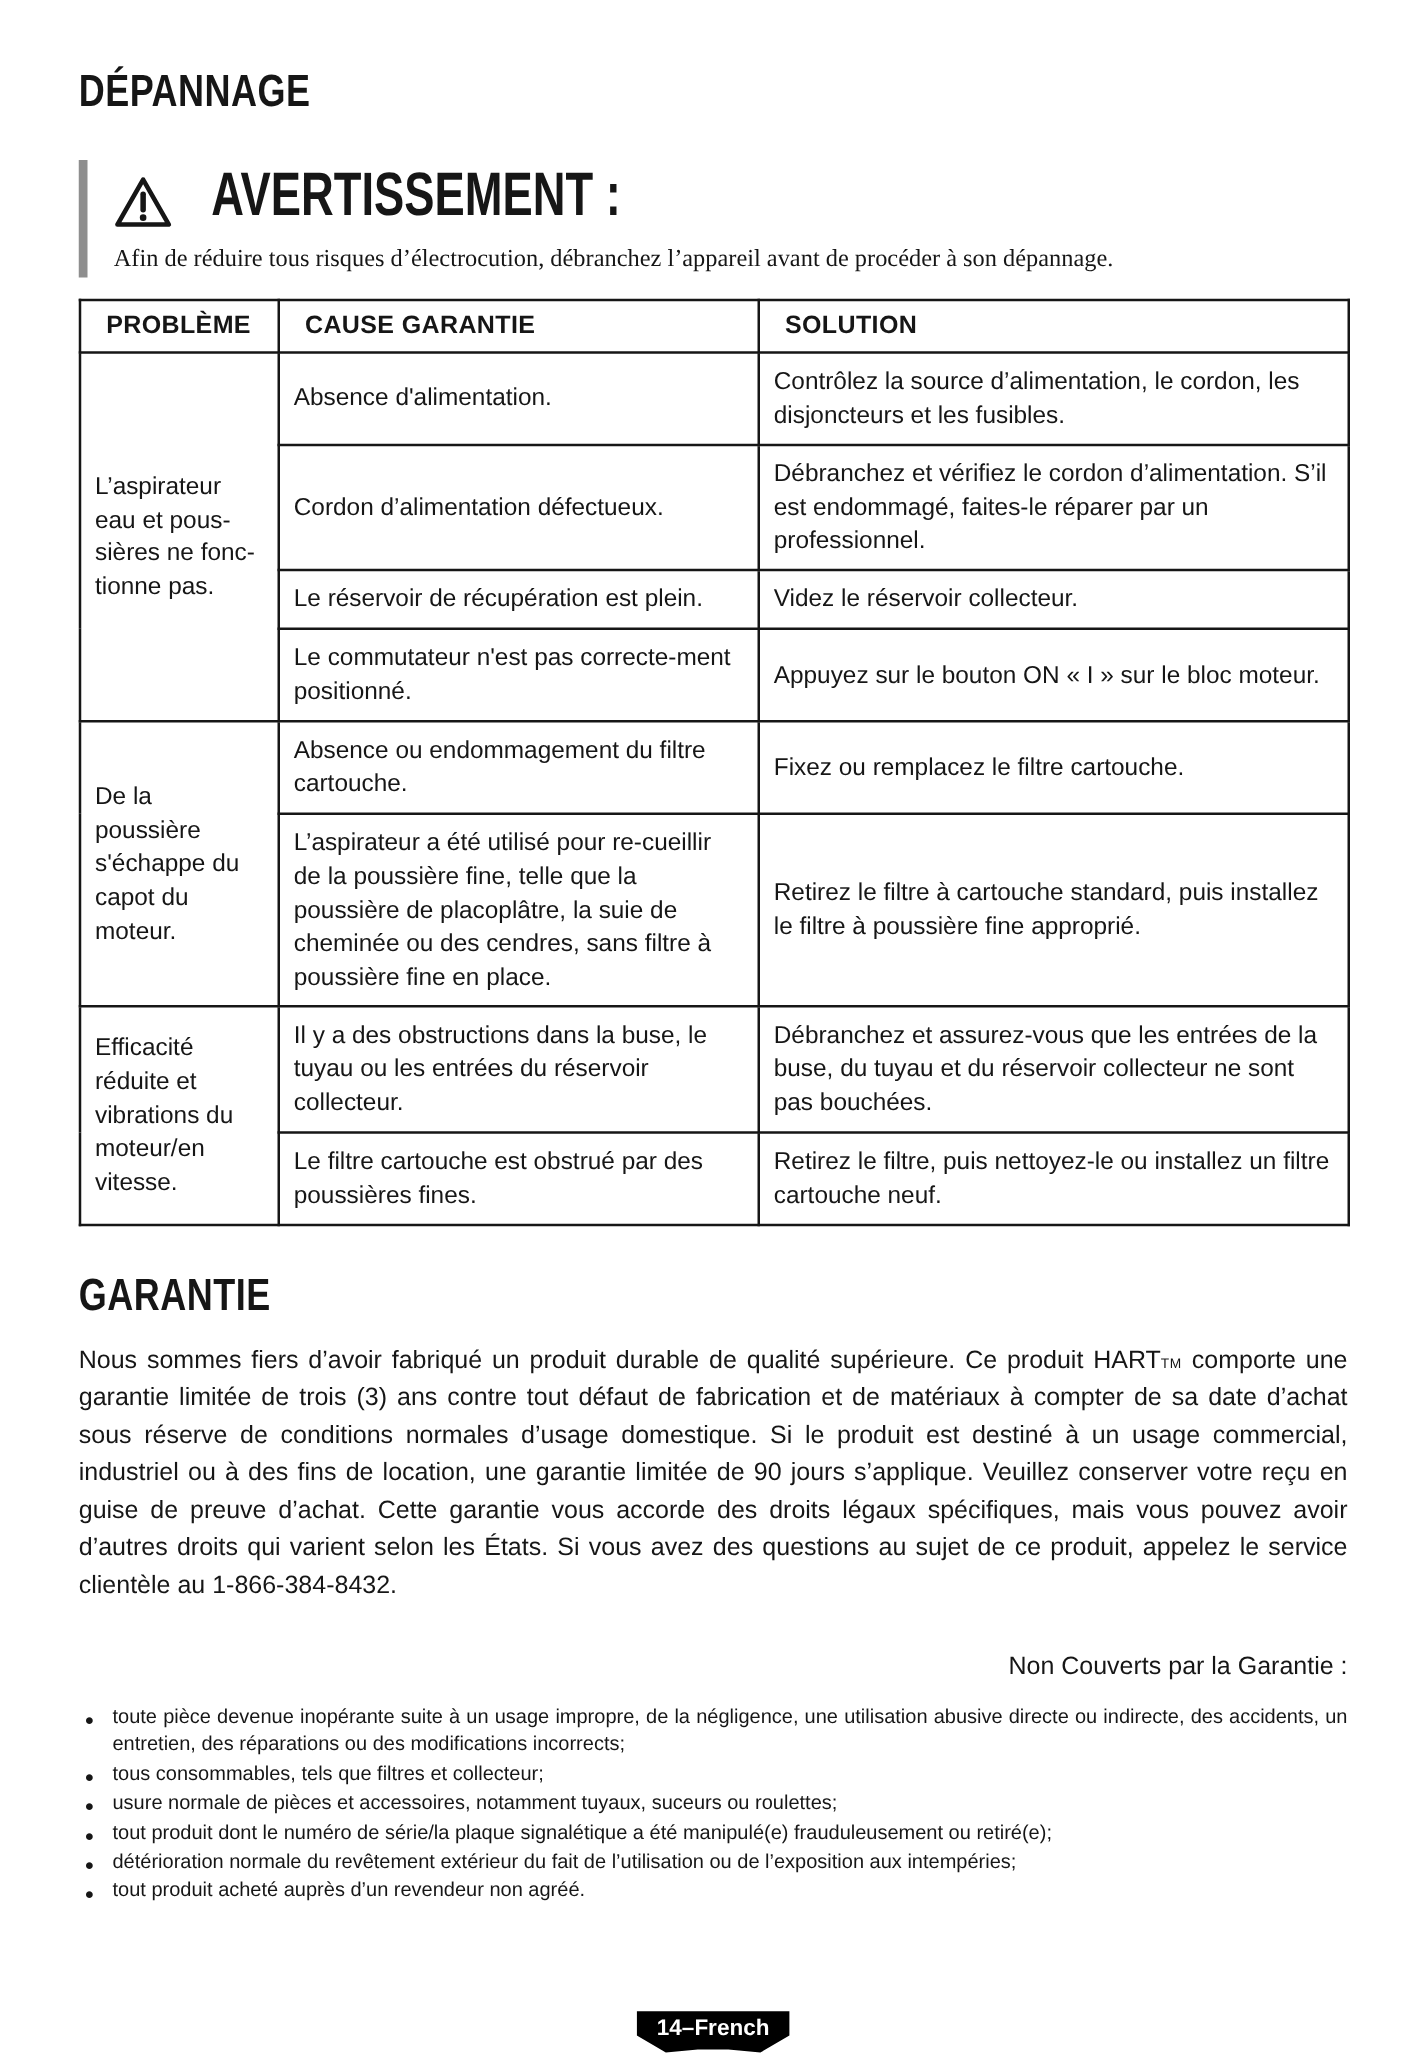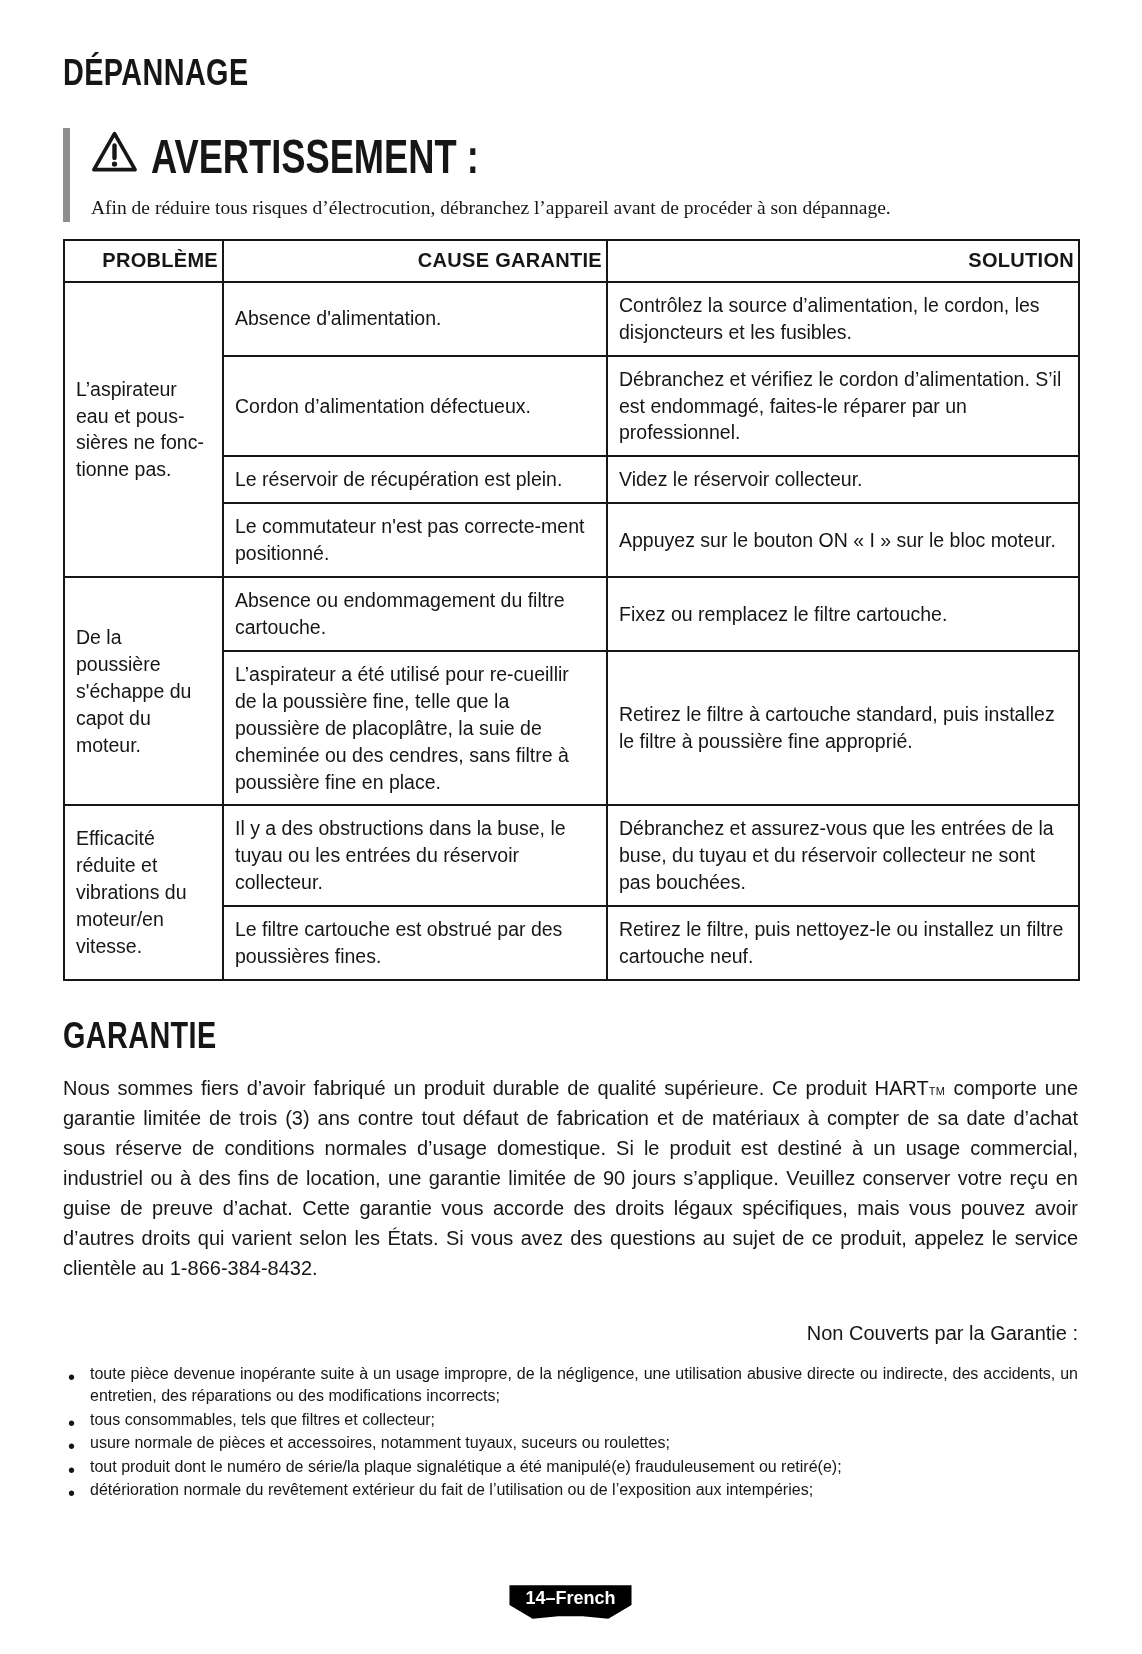--- a/index.html
+++ b/index.html
@@ -16,21 +16,21 @@
     transform:scaleX(0.80);transform-origin:0 50%;
     letter-spacing:0.5px;white-space:nowrap;
   }
   h1.h-cond{font-size:36px;}
   h2.h-cond{font-size:36px;}
 
   
   .warning{display:flex;margin-top:34px;}
   .warn-bar{width:7px;background:#8e8e8e;flex:0 0 7px;}
   .warn-content{padding-left:21px;flex:1;}
-  .warn-head{display:flex;align-items:flex-start;gap:13px;}
+  .warn-head{display:flex;align-items:flex-end;gap:31px;}
   .warn-icon{display:inline-flex;flex:0 0 auto;padding-top:2px;}
   .warn-title{
     font-weight:bold;font-size:49px;display:inline-block;
     transform:scaleX(0.74);transform-origin:0 50%;
     letter-spacing:0px;white-space:nowrap;
   }
   .warn-body{
     margin:9px 0 0 0;font-size:19.5px;line-height:1.5;
     text-align:justify;max-width:912px;font-family:Liberation Serif, serif;
   }
@@ -39,22 +39,22 @@
   table.trouble{
     border-collapse:collapse;margin-top:17px;width:1015px;
     table-layout:fixed;
   }
   table.trouble th,table.trouble td{
     border:2.5px solid #161616;font-size:19.5px;line-height:1.38;
     padding:9px 11px;vertical-align:middle;text-align:left;
     overflow-wrap:break-word;
   }
   table.trouble th{
-    text-align:right;font-weight:bold;font-size:20px;
-    padding:6px 4px;letter-spacing:0.3px;
+    text-align:left;font-weight:bold;font-size:20px;
+    padding:6px 20px;letter-spacing:0.3px;
   }
   col.c-problem{width:159px;}
   col.c-cause{width:384px;}
   col.c-solution{width:472px;}
   td.prob{vertical-align:middle;}
 
   
   .warranty-title{margin-top:34px;}
   .warranty-para{
     margin:16px 0 0 0;font-size:20px;line-height:1.5;
@@ -165,19 +165,20 @@
   <p class="warranty-para"><span>Nous sommes fiers d’avoir fabriqué un produit durable de qualité supérieure. Ce produit HART</span><span class="tm">TM</span><span> comporte une garantie limitée de trois (3) ans contre tout défaut de fabrication et de matériaux à compter de sa date d’achat sous réserve de conditions normales d’usage domestique. Si le produit est destiné à un usage commercial, industriel ou à des fins de location, une garantie limitée de 90 jours s’applique. Veuillez conserver votre reçu en guise de preuve d’achat. Cette garantie vous accorde des droits légaux spécifiques, mais vous pouvez avoir d’autres droits qui varient selon les États. Si vous avez des questions au sujet de ce produit, appelez le service clientèle au 1-866-384-8432.</span></p>
 
   <p class="not-covered">Non Couverts par la Garantie :</p>
 
   <ul class="bullets">
     <li>toute pièce devenue inopérante suite à un usage impropre, de la négligence, une utilisation abusive directe ou indirecte, des accidents, un entretien, des réparations ou des modifications incorrects;</li>
     <li>tous consommables, tels que filtres et collecteur;</li>
     <li>usure normale de pièces et accessoires, notamment tuyaux, suceurs ou roulettes;</li>
     <li>tout produit dont le numéro de série/la plaque signalétique a été manipulé(e) frauduleusement ou retiré(e);</li>
     <li>détérioration normale du revêtement extérieur du fait de l’utilisation ou de l’exposition aux intempéries;</li>
+    <li>tout produit acheté auprès d’un revendeur non agréé.</li>
   </ul>
 
   <div class="footer">
     <div class="badge">14–French</div>
   </div>
 
 </div>
 
 </body></html>

